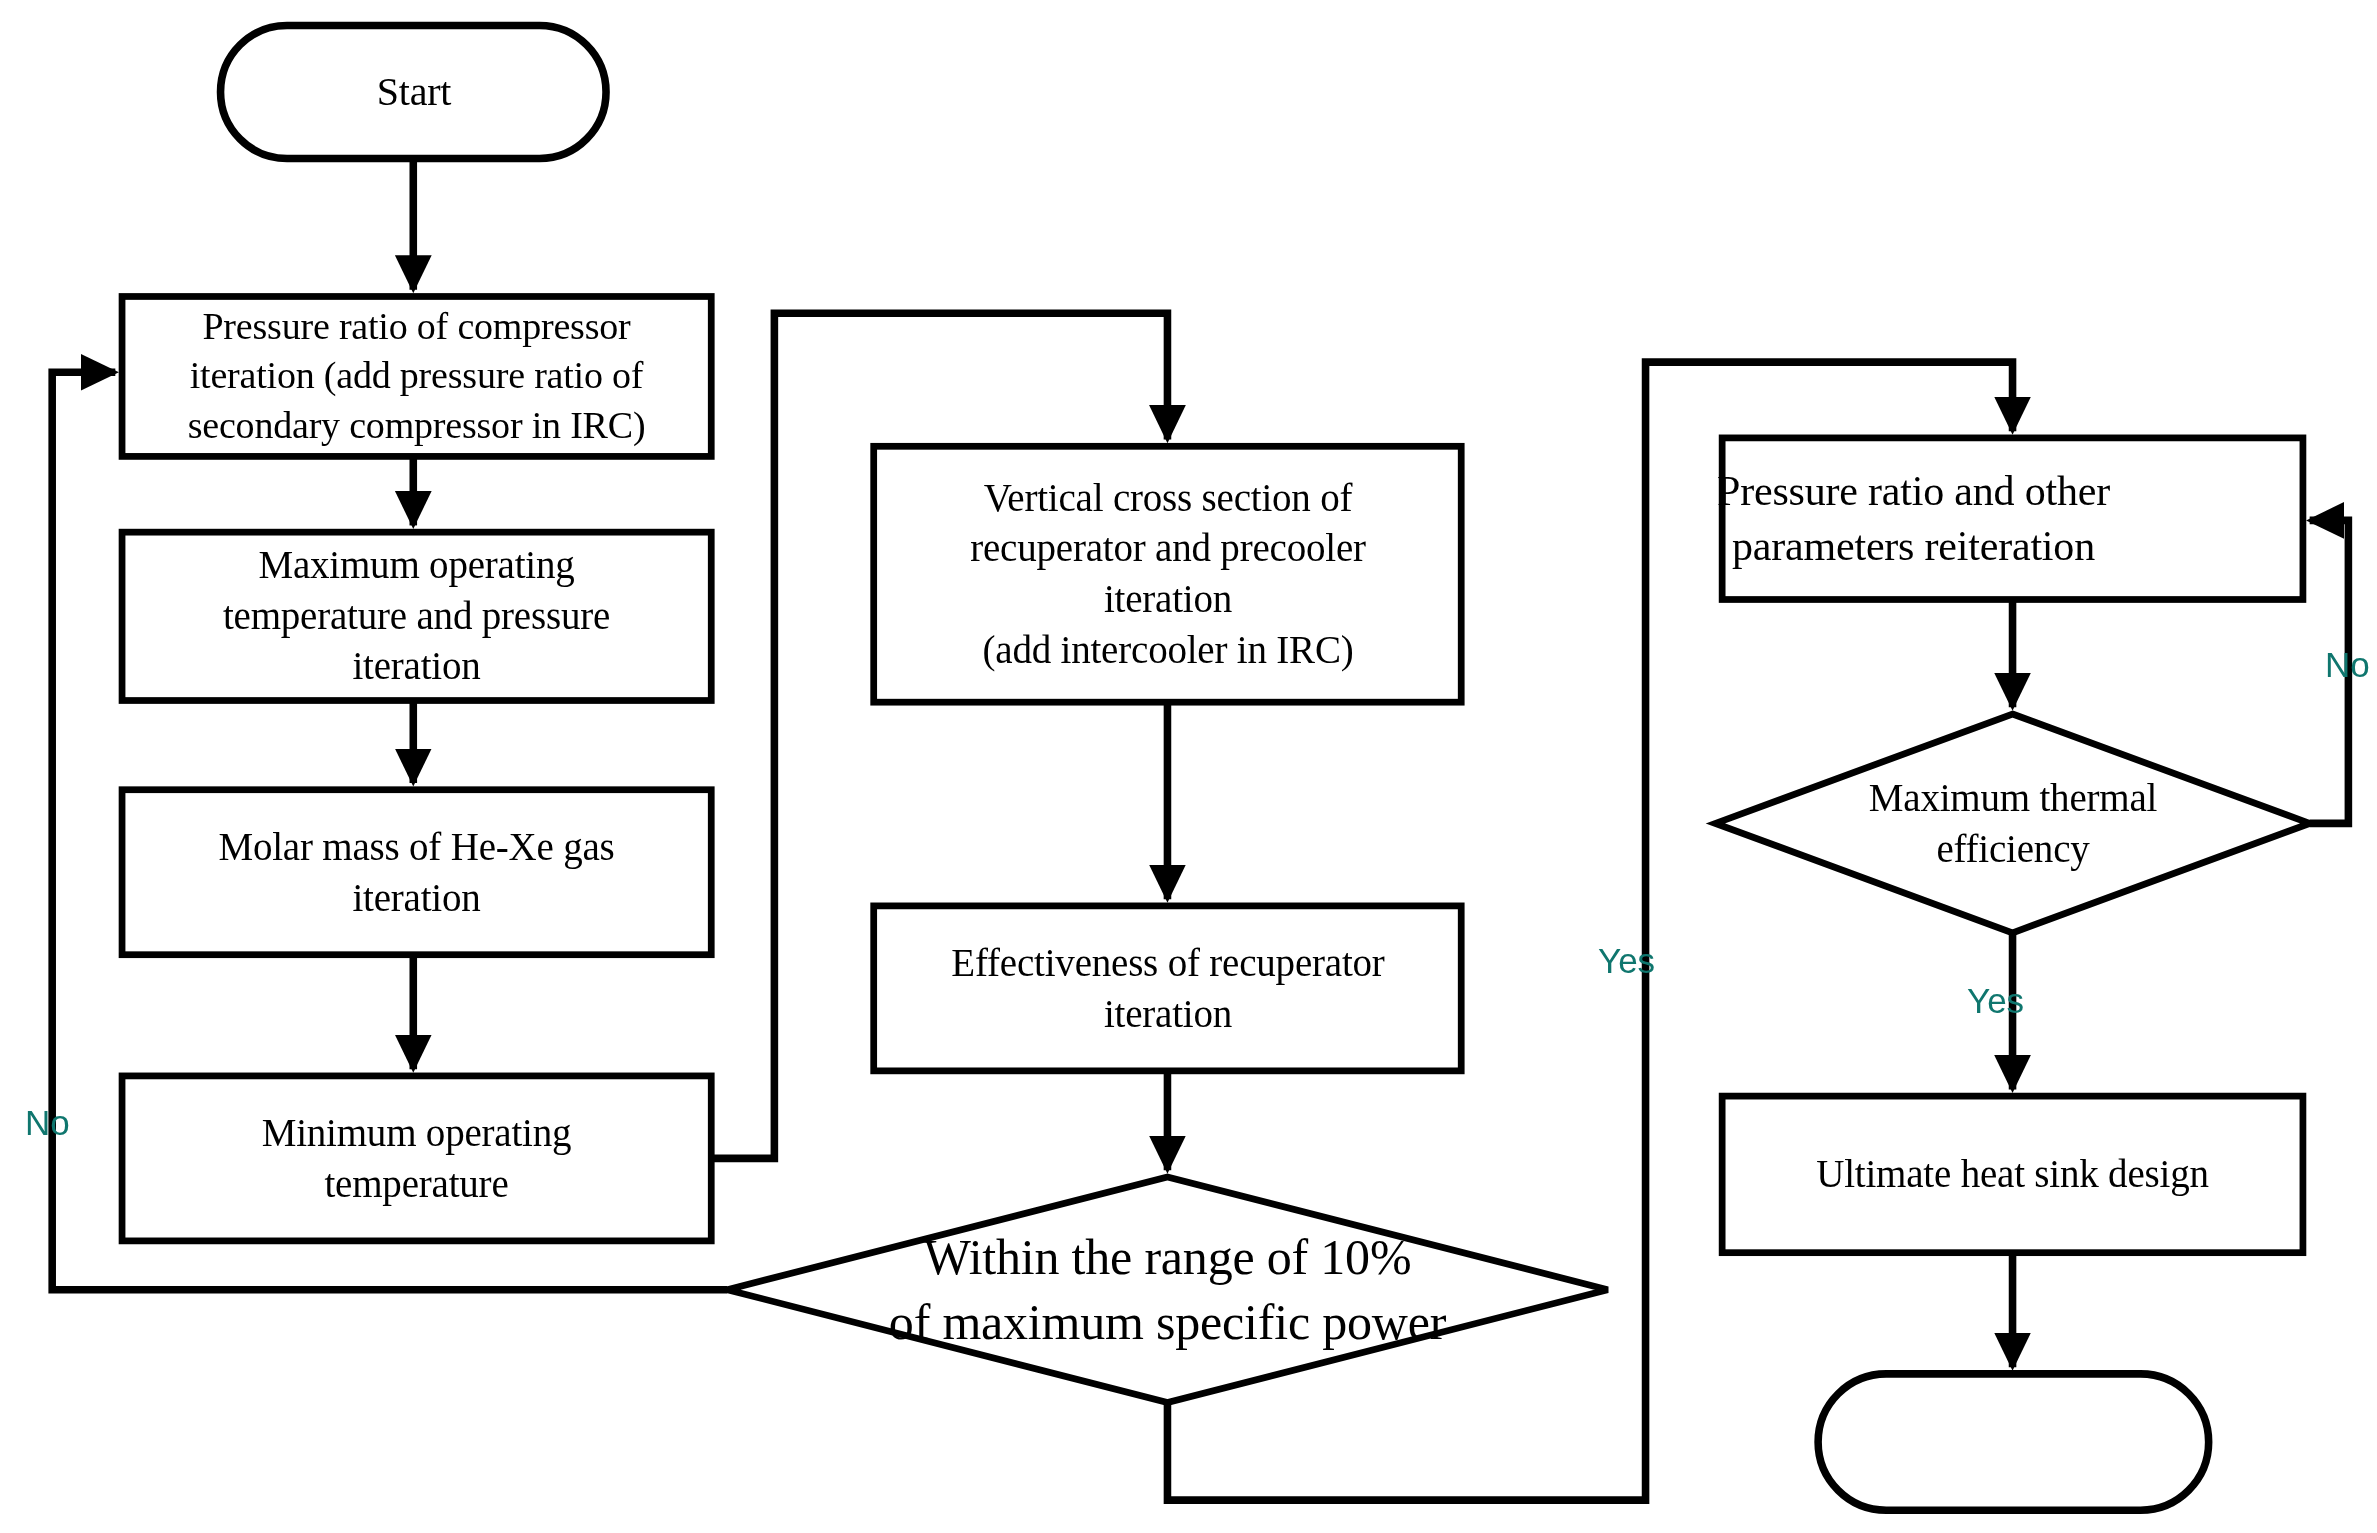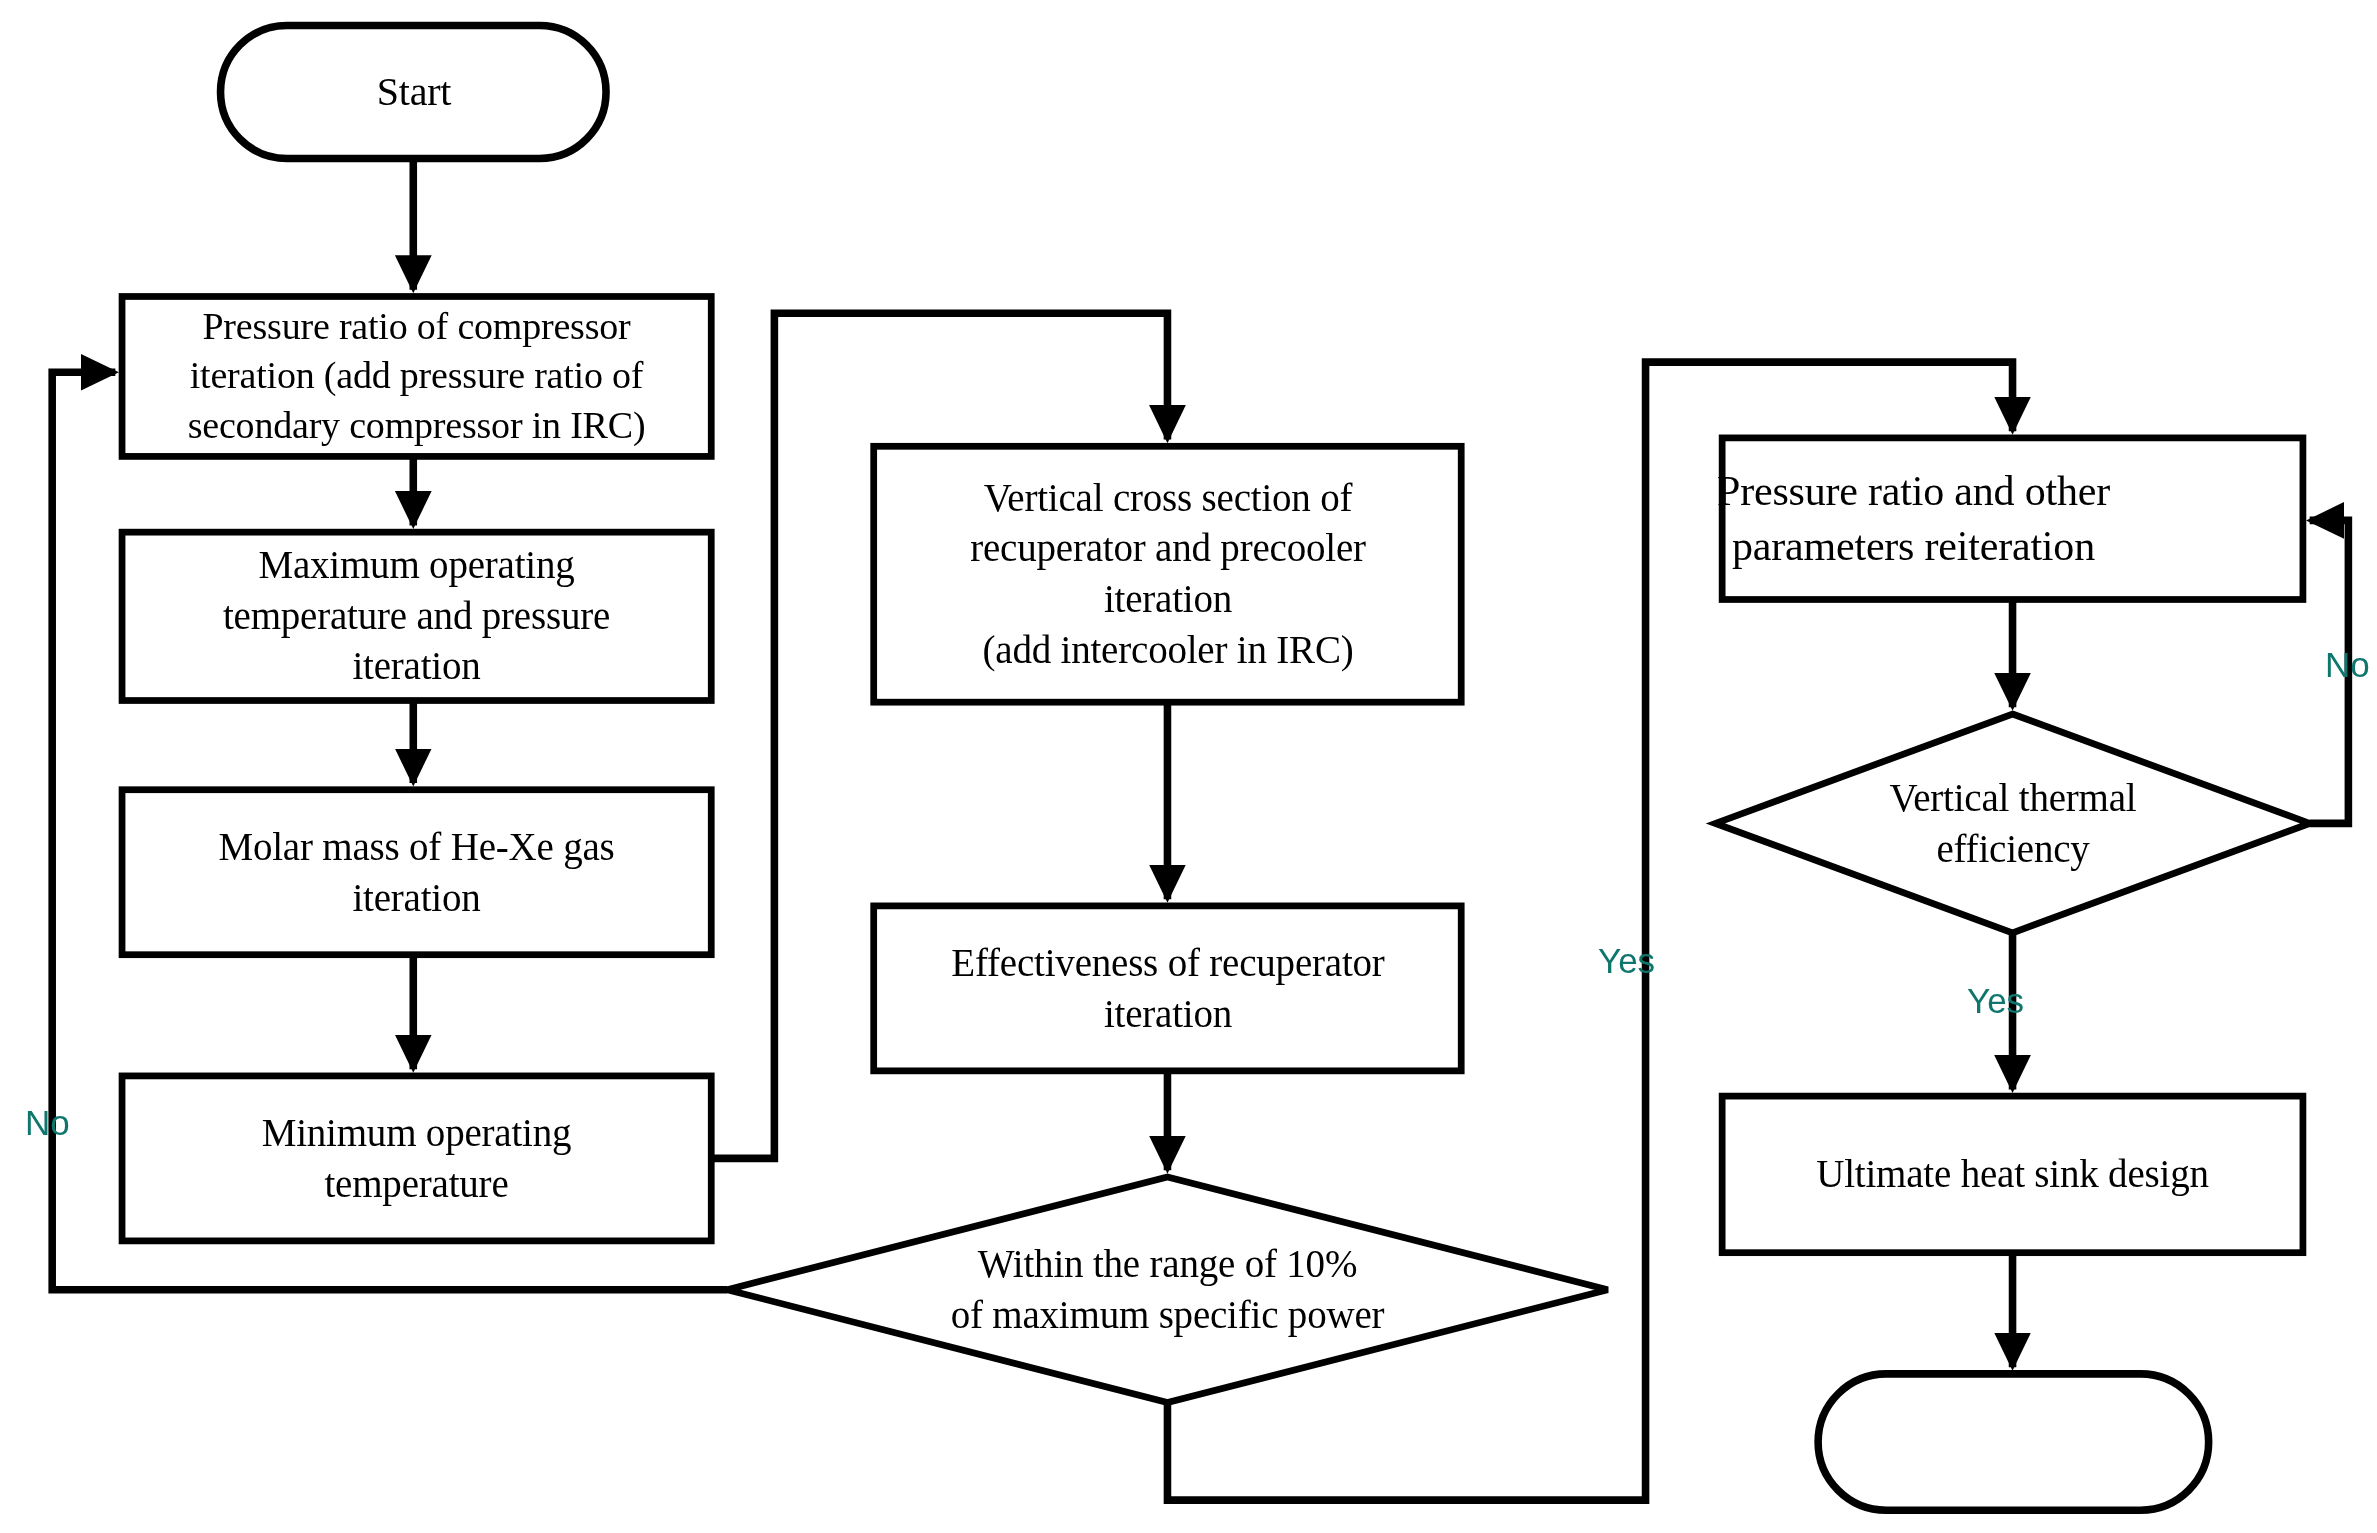--- a/index.html
+++ b/index.html
@@ -145,27 +145,27 @@
 temperature</div>
 
   <div class="node-label" style="left:874px; top:446px; width:588px; height:256px; font-size:39px;">Vertical cross section of
 recuperator and precooler
 iteration
 (add intercooler in IRC)</div>
 
   <div class="node-label" style="left:874px; top:906px; width:588px; height:165px; font-size:39px;">Effectiveness of recuperator
 iteration</div>
 
-  <div class="node-label" style="left:765px; top:1222px; width:805px; height:135px; font-size:39px;">Within the range of 10%
+  <div class="node-label" style="left:765px; top:1222px; width:805px; height:135px; font-size:50px;">Within the range of 10%
 of maximum specific power</div>
 
   <div class="node-label" style="left:1623px; top:438px; width:581px; height:162px; font-size:42px;">Pressure ratio and other
 parameters reiteration</div>
 
-  <div class="node-label" style="left:1773px; top:756px; width:480px; height:135px; font-size:39px;">Vertical thermal
+  <div class="node-label" style="left:1773px; top:756px; width:480px; height:135px; font-size:39px;">Maximum thermal
 efficiency</div>
 
   <div class="node-label" style="left:1722px; top:1096px; width:581px; height:157px; font-size:39px;">Ultimate heat sink design</div>
 
 
   <div class="edge-label" style="left:25px; top:1105px;">No</div>
 
   <div class="edge-label" style="left:1598px; top:943px;">Yes</div>
 
   <div class="edge-label" style="left:2325px; top:647px;">No</div>

